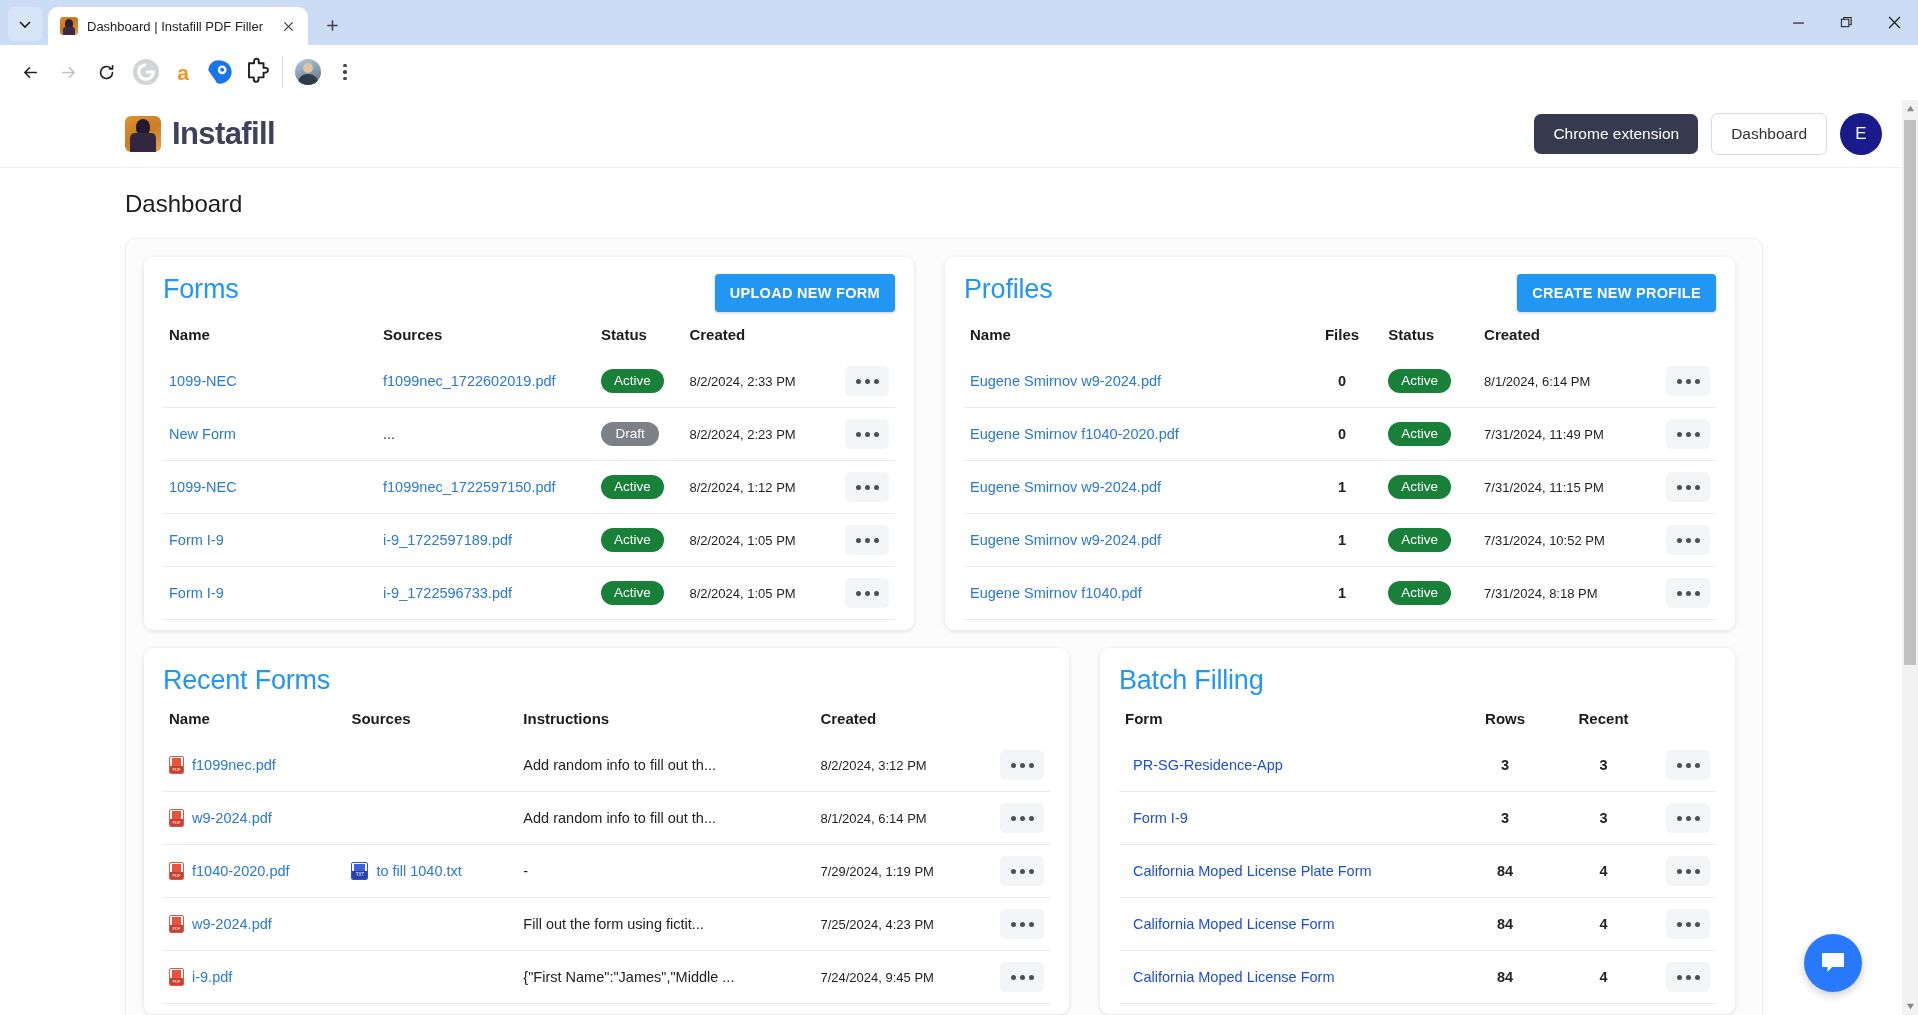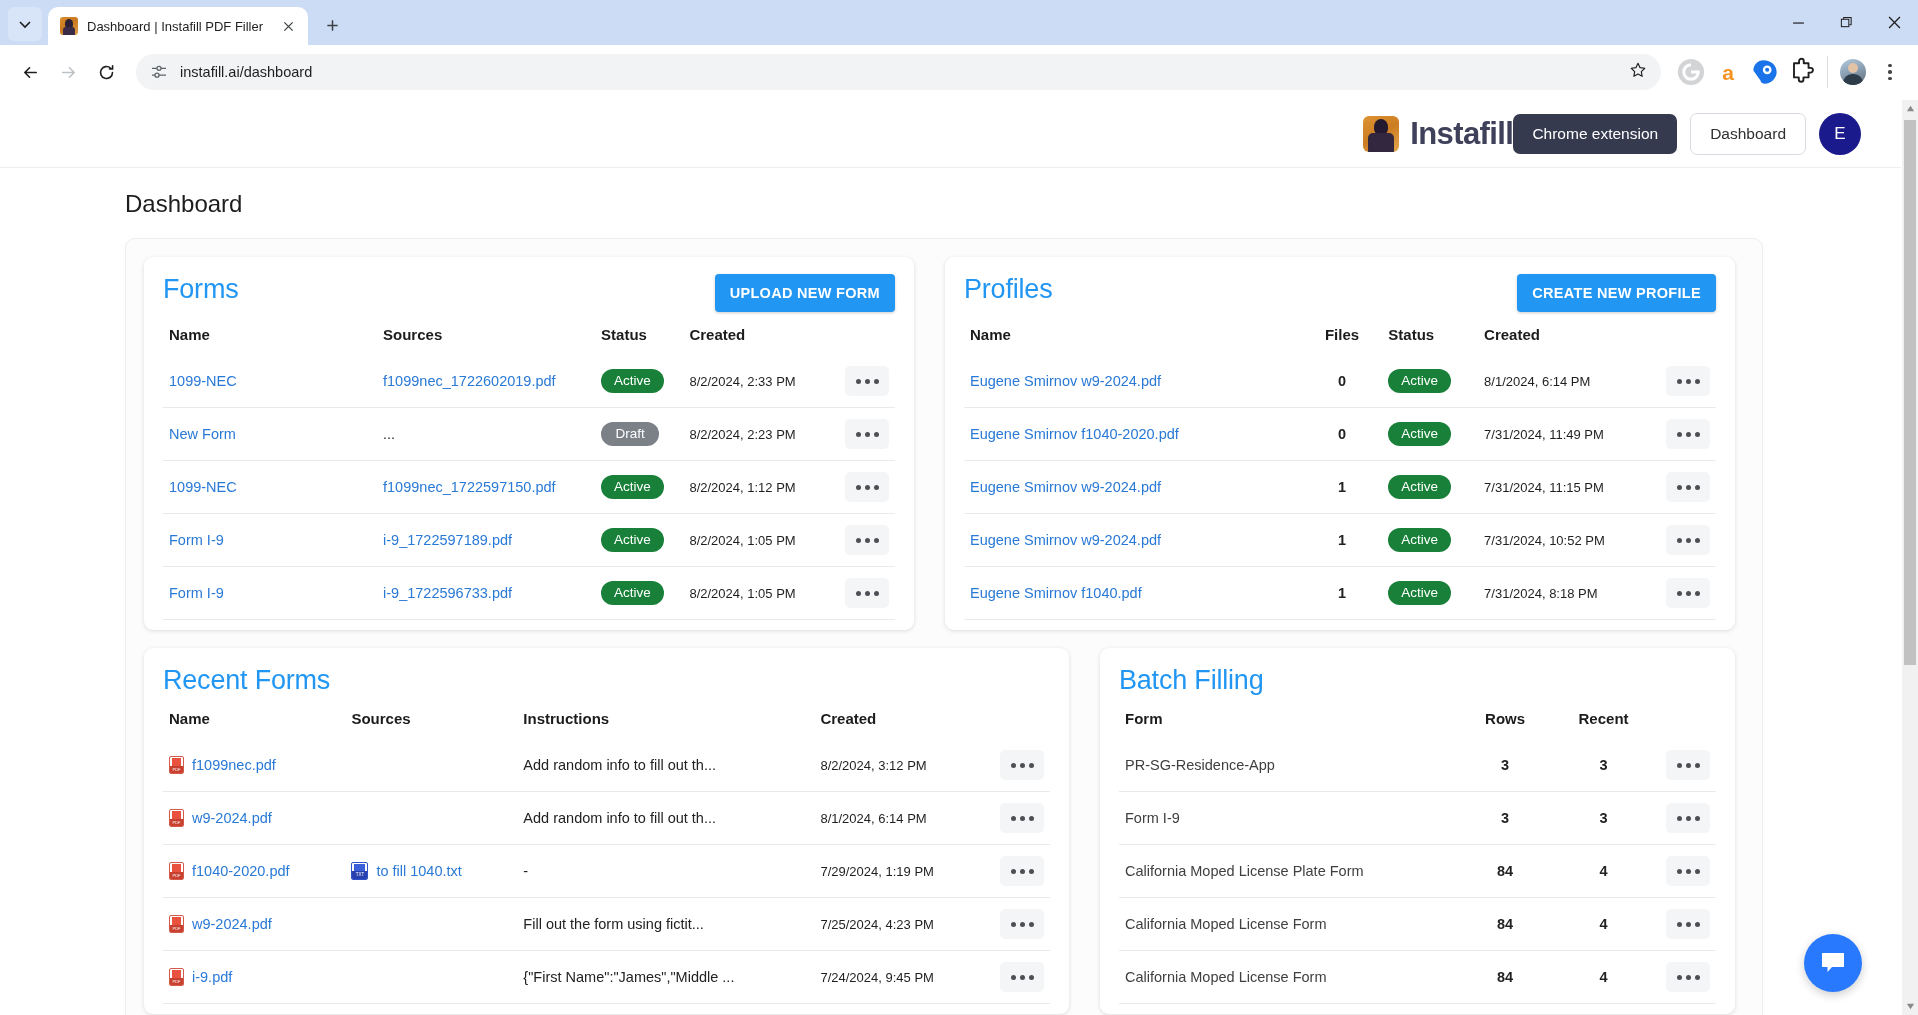--- a/index.html
+++ b/index.html
@@ -120,22 +120,22 @@
   .sb-arrow { height: 17px; display: flex; align-items: center; justify-content: center; }
   .sb-arrow svg { width: 9px; height: 9px; }
   .sb-arrow.bottom { position: absolute; bottom: 0; left: 0; right: 0; }
   .sb-thumb {
     position: absolute; left: 2px; right: 2px; top: 20px; height: 545px;
     background: #c1c1c1; border-radius: 0;
   }
 
   
   .site-header {
-    height: 68px; display: flex; align-items: center; justify-content: flex-end;
-    padding: 0 40px 0 125px; border-bottom: 1px solid #eceef1; background: #fff;
+    height: 68px; display: flex; align-items: center; justify-content: space-between;
+    padding: 0 19px 0 125px; border-bottom: 1px solid #eceef1; background: #fff;
   }
   .brand { display: flex; align-items: center; gap: 11px; }
   .brand-logo {
     width: 36px; height: 36px; border-radius: 6px; flex: 0 0 36px;
     background: linear-gradient(150deg,#dd9334 0%,#cc7d22 50%,#e6a84e 100%);
     position: relative; overflow: hidden;
   }
   .brand-logo::before {
     content: ""; position: absolute; left: 11px; top: 3px; width: 14px; height: 16px;
     background: #241a30; border-radius: 50% 50% 40% 40%;
@@ -192,21 +192,21 @@
     text-align: left; font-size: 15px; font-weight: 700; color: #1c1c1c;
     padding: 7px 6px 12px 6px; white-space: nowrap;
   }
   td {
     font-size: 14.5px; color: #222; padding: 11px 6px; border-top: 1px solid #e9eaec;
     vertical-align: middle; white-space: nowrap;
   }
   tbody tr:first-child td { border-top: none; }
   tbody tr:last-child td { border-bottom: 1px solid #e9eaec; }
   .lnk { color: #2979d6; }
-  .lnk.alt { color: #404040; }
+  .lnk.alt { color: #1d4ed8; margin-left: 8px; }
 
   .pill {
     display: inline-flex; align-items: center; justify-content: center;
     min-width: 58px; padding: 5px 13px; border-radius: 14px; color: #fff;
     font-size: 13.5px; line-height: 1;
   }
   .pill.active { background: #188038; }
   .pill.draft { background: #7c8087; }
 
   .kebab-cell { width: 54px; text-align: right; }
@@ -336,35 +336,20 @@
           <path d="M4 10h12M11 5l5 5-5 5"></path>
         </svg>
     </div>
     <div class="navbtn">
       <svg viewBox="0 0 20 20" fill="none" stroke="#1f1f1f" stroke-width="1.7" stroke-linecap="round">
           <path d="M16.3 10a6.3 6.3 0 1 1-1.9-4.5"></path>
           <path d="M16.4 3v3.2h-3.2"></path>
         </svg>
     </div>
 
-    <div class="omnibox">
-      <span class="site-icon">
-        <svg viewBox="0 0 18 18" fill="none" stroke="#5f6368" stroke-width="1.3">
-          <path d="M2 5.3h5M11 5.3h5M2 12.2h3M9 12.2h7"></path>
-          <circle cx="9" cy="5.3" r="2"></circle>
-            <circle cx="7" cy="12.2" r="2"></circle>
-        </svg>
-      </span>
-      <span class="url" title="instafill.ai/dashboard">instafill.ai/dashboard</span>
-      <span class="star">
-        <svg viewBox="0 0 20 20" fill="none" stroke="#1f1f1f" stroke-width="1.3" stroke-linejoin="round">
-          <path d="M10 2.6l2.3 4.8 5.2.7-3.8 3.7.9 5.2-4.6-2.5-4.6 2.5.9-5.2L2.5 8.1l5.2-.7z"></path>
-        </svg>
-      </span>
-    </div>
 
     <div class="ext-icons">
       <div>
         <svg viewBox="0 0 22 22">
             <circle cx="11" cy="11" r="9" fill="#d2d4d6"></circle>
             <path d="M11 6a5 5 0 1 0 5 5h-5" fill="none" stroke="#fff" stroke-width="2"></path>
           </svg>
       </div>
       <div>
         <span style="font-size:21px;font-weight:700;color:#f59321;font-family:'Liberation Sans',sans-serif;line-height:1;">a</span>

